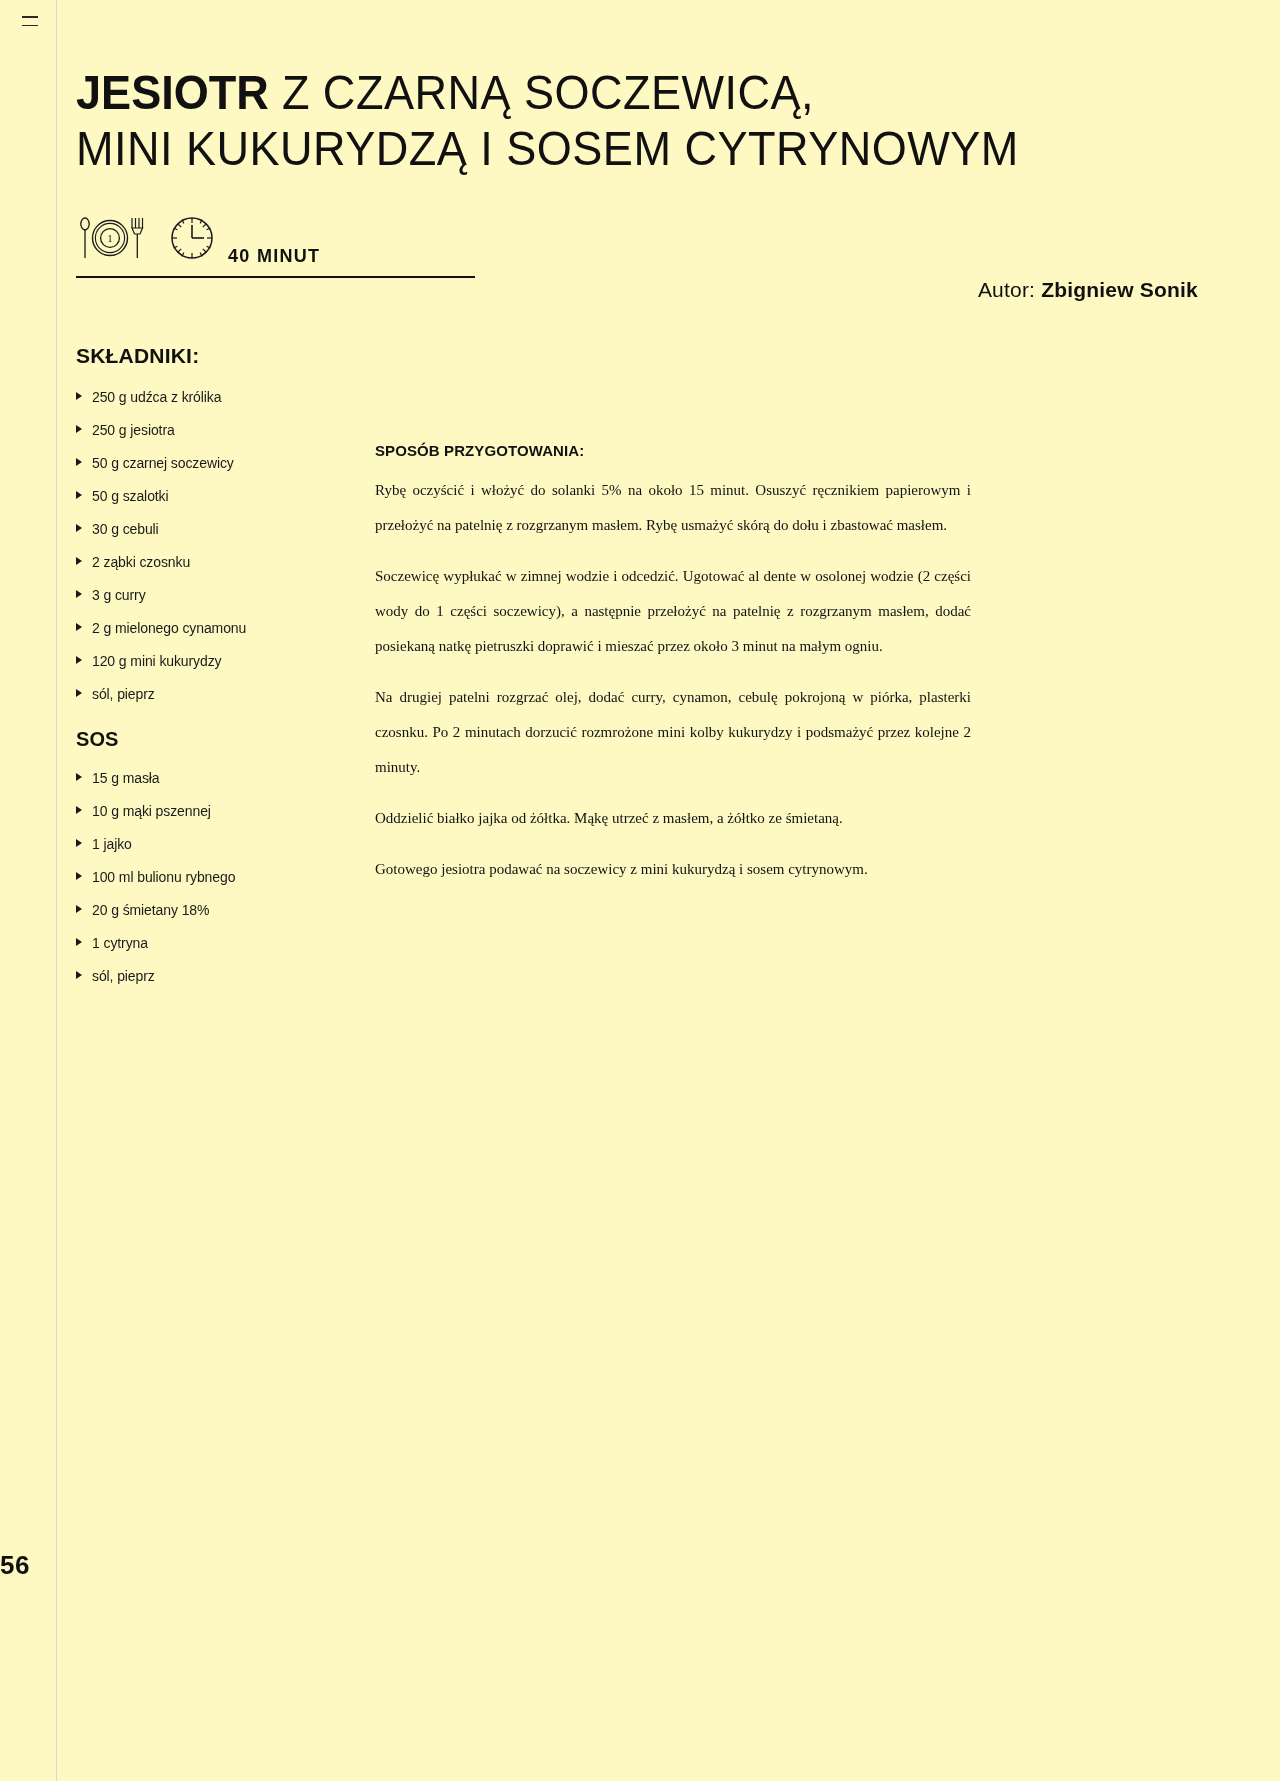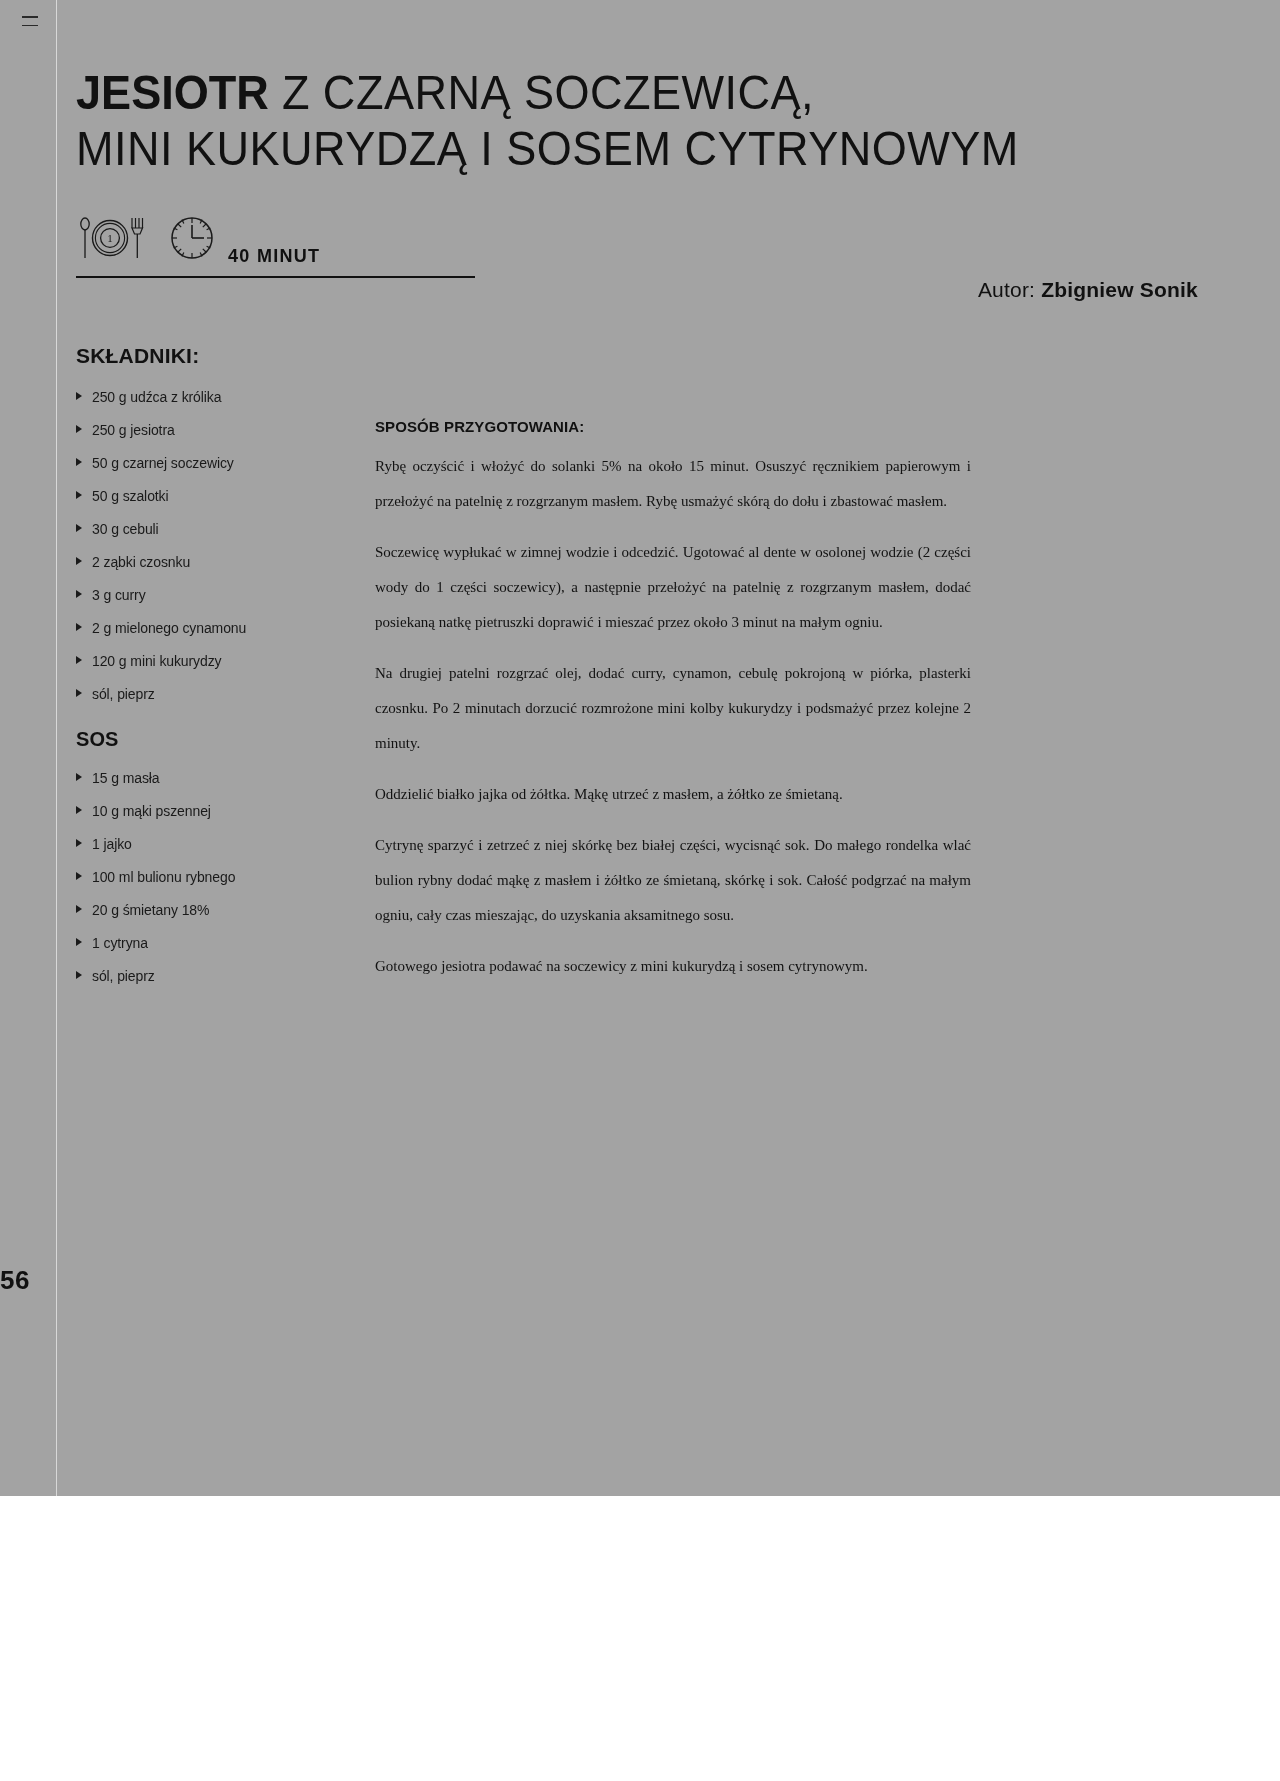--- a/index.html
+++ b/index.html
@@ -3,22 +3,22 @@
 <meta charset="utf-8">
 <style>
   html, body {
     margin: 0;
     padding: 0;
     background: #ffffff;
   }
   .page {
     position: relative;
     width: 1280px;
-    height: 1496px;
-    background: #a3a3a3;
+    height: 1781px;
+    background: #fef9c3;
     box-sizing: border-box;
     overflow: hidden;
     font-family: "Liberation Sans", sans-serif;
     color: #121212;
   }
 
   
   .scan-marker {
     position: absolute;
     left: 22px;
@@ -121,21 +121,21 @@
     font-size: 21px;
     letter-spacing: 0.2px;
     color: #111111;
   }
   .author b { font-weight: 700; }
 
   
   .columns {
     display: flex;
     margin-top: 22px;
-    align-items: flex-end;
+    align-items: center;
   }
   .col-left {
     width: 296px;
     flex: 0 0 auto;
   }
   .col-right {
     width: 596px;
     flex: 0 0 auto;
     margin-left: 3px;
   }
@@ -309,21 +309,20 @@
           <li class="ing-item"><span class="bullet"></span><span>sól, pieprz</span></li>
         </ul>
       </div>
 
       <div class="col-right">
         <div class="prep-head">SPOSÓB PRZYGOTOWANIA:</div>
         <p class="prep-p">Rybę oczyścić i włożyć do solanki 5% na około 15 minut. Osuszyć ręcznikiem papierowym i przełożyć na patelnię z rozgrzanym masłem. Rybę usmażyć skórą do dołu i zbastować masłem.</p>
         <p class="prep-p">Soczewicę wypłukać w zimnej wodzie i odcedzić. Ugotować al dente w osolonej wodzie (2 części wody do 1 części soczewicy), a następnie przełożyć na patelnię  z rozgrzanym masłem, dodać posiekaną natkę pietruszki doprawić i mieszać przez około 3 minut na małym ogniu.</p>
         <p class="prep-p">Na drugiej patelni rozgrzać olej, dodać curry, cynamon, cebulę pokrojoną w piórka, plasterki czosnku. Po 2 minutach dorzucić rozmrożone mini kolby kukurydzy i podsmażyć przez kolejne 2 minuty.</p>
         <p class="prep-p">Oddzielić białko jajka od żółtka. Mąkę utrzeć z masłem, a żółtko ze śmietaną.</p>
-        <p class="prep-p">Cytrynę sparzyć i zetrzeć z niej skórkę bez białej części, wycisnąć sok. Do małego rondelka wlać bulion rybny dodać mąkę z masłem i żółtko ze śmietaną, skórkę i sok. Całość podgrzać na małym ogniu, cały czas mieszając, do uzyskania aksamitnego sosu.</p>
         <p class="prep-p">Gotowego jesiotra podawać na soczewicy z mini kukurydzą i sosem cytrynowym.</p>
       </div>
 
     </div>
   </div>
 
   <div class="page-number">56</div>
 
 </div>
 

